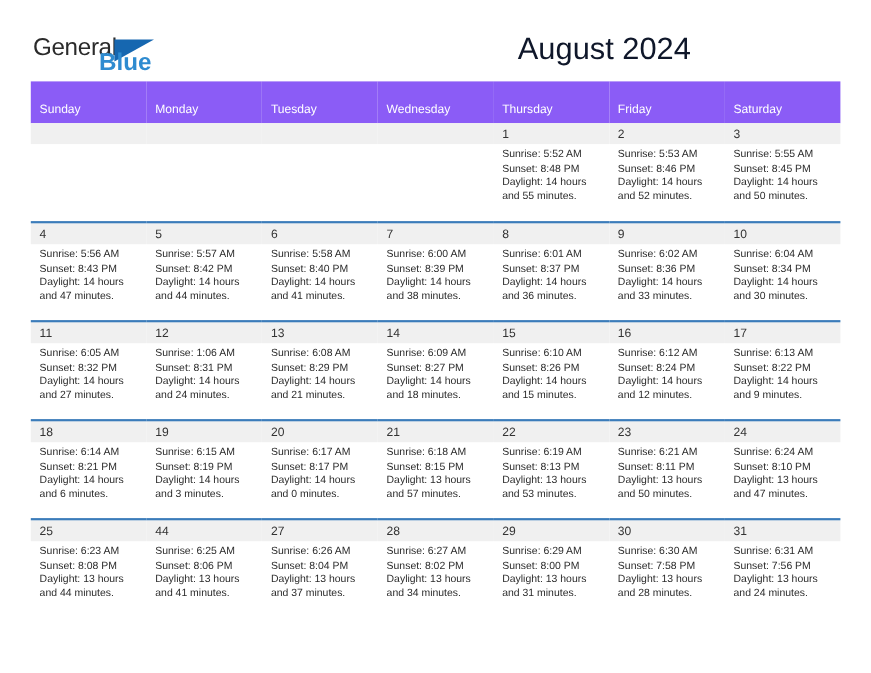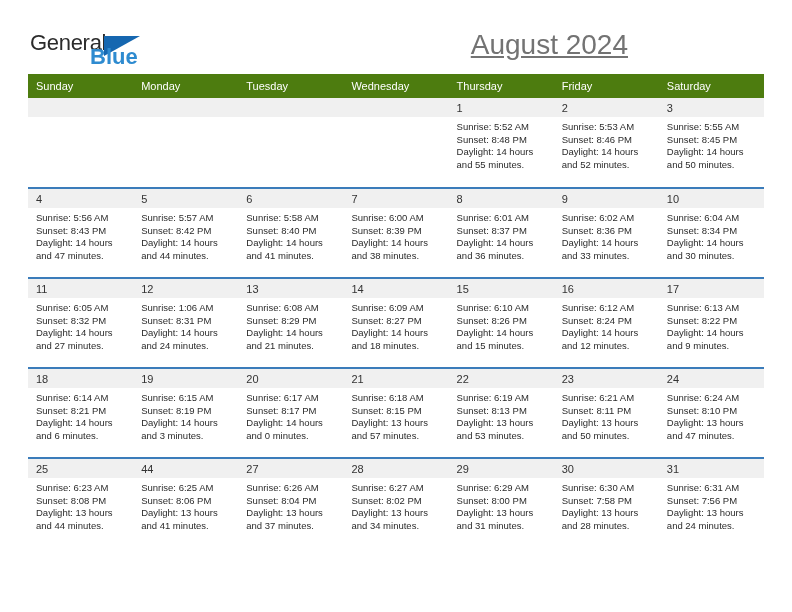--- a/index.html
+++ b/index.html
@@ -54,43 +54,42 @@
     top: 16px;
     font-size: 22px;
     color: #2e8bd0;
     line-height: 1;
     font-weight: bold;
   }
   .titles { text-align: right; }
   .cal-title {
     font-size: 28px;
     font-weight: normal;
-    color: #737373;
+    color: #0f172a;
     line-height: 1.05;
-    text-decoration: underline;
   }
   .cal-subtitle {
     font-size: 14px;
     color: #222222;
     margin-top: 9px;
   }
 
   
   .calendar {
     width: 736px;
     border-collapse: collapse;
     table-layout: fixed;
   }
   .calendar th {
-    background: #4d7c0f;
+    background: #8b5cf6;
     color: #ffffff;
     font-weight: normal;
     font-size: 11px;
     text-align: left;
-    padding: 6px 0 6px 8px;
+    padding: 20px 0 6px 8px;
     height: 22px;
   }
   .week-row > td {
     vertical-align: top;
     padding: 0;
     border-top: 2px solid #3b7cba;
     height: 90px;
   }
   .week-row:first-of-type > td { border-top: none; }
   .daynum {

